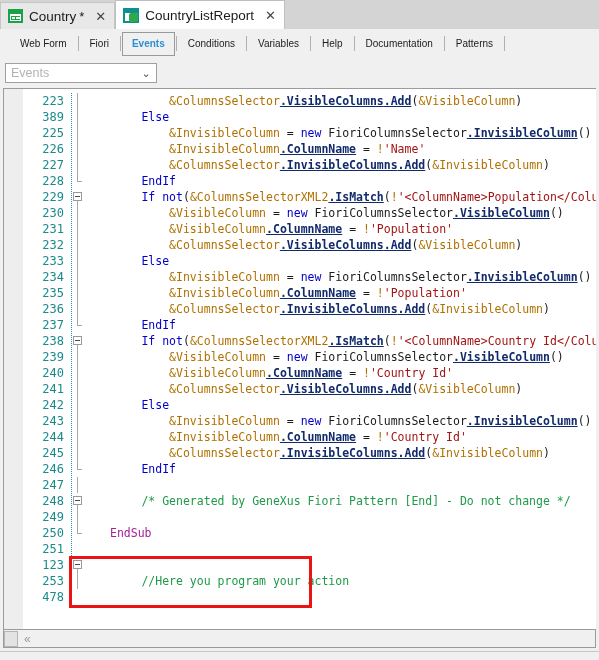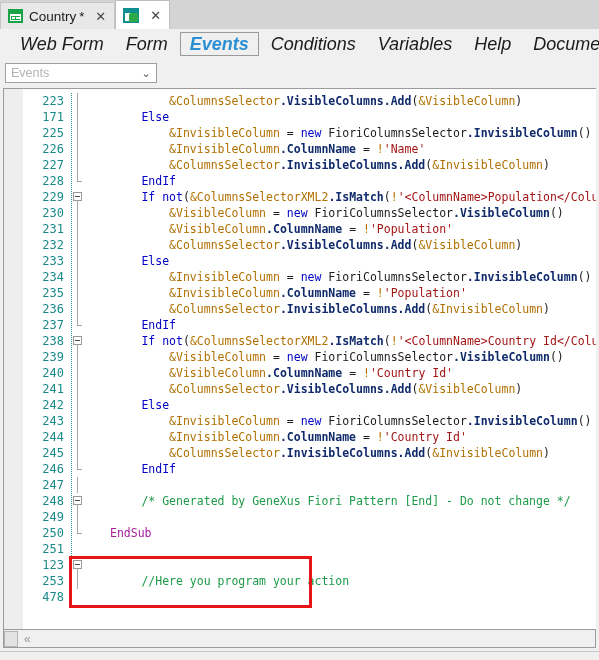--- a/index.html
+++ b/index.html
@@ -64,22 +64,22 @@
     background:#2faa4b;border-radius:2px;
   }
 
   
   .parttabs{
     position:absolute;left:0;top:29px;width:599px;height:29px;
     background:#f0f0f0;
     display:flex;align-items:center;padding-left:10px;box-sizing:border-box;
   }
   .parttab{
-    font-size:18px;color:#1b1b1b;padding:3px 9px;white-space:nowrap;
-    border:1px solid transparent;box-sizing:border-box;line-height:16px;font-style:italic;
+    font-size:10px;color:#1b1b1b;padding:3px 9px;white-space:nowrap;
+    border:1px solid transparent;box-sizing:border-box;line-height:16px;
   }
   .parttab.sel{
     color:#2b8fd4;font-weight:bold;
     border:1px solid #9a9a9a;background:#f0f0f0;
   }
   .psep{width:1px;height:15px;background:#b0b0b0;margin:0 1px;}
 
   
   .comboWrap{
     position:absolute;left:5px;top:63px;width:152px;height:20px;
@@ -134,21 +134,21 @@
   .fold .box:before{
     content:"";position:absolute;left:1px;top:3px;width:5px;height:1px;background:#4a4a4a;
   }
   .code{
     position:absolute;left:82px;top:0;white-space:pre;
   }
   
   .kw{color:#0000c8;}        
   .kwev{color:#a4219a;margin-left:24px;}      
   .var{color:#b07000;}       
-  .mem{color:#102a6b;font-weight:bold;} 
+  .mem{color:#102a6b;font-weight:bold;text-decoration:underline;} 
   .str{color:#a31515;}       
   .bang{color:#b07000;}      
   .cmt{color:#1f9a4a;margin-top:6px;}       
   .pl{color:#1b1b1b;}        
 
   .redbox{
     position:absolute;left:65px;top:467px;width:243px;height:52px;
     border:3px solid #e81416;box-sizing:border-box;pointer-events:none;
   }
 
@@ -179,28 +179,29 @@
 
   <div class="tabstrip">
     <div class="doctab">
       <span class="ico-trn"></span>
       <span class="tablabel">Country</span>
       <span class="dirty">*</span>
       <span class="closex">✕</span>
     </div>
     <div class="doctab active">
       <span class="ico-wp"></span>
+      <span class="tablabel">CountryListReport</span>
       <span class="closex">✕</span>
     </div>
   </div>
 
   <div class="parttabs" id="parttabs">
       <div class="parttab">Web Form</div>
       <div class="psep"></div>
-      <div class="parttab">Form</div>
+      <div class="parttab">Fiori</div>
       <div class="psep"></div>
       <div class="parttab sel">Events</div>
       <div class="psep"></div>
       <div class="parttab">Conditions</div>
       <div class="psep"></div>
       <div class="parttab">Variables</div>
       <div class="psep"></div>
       <div class="parttab">Help</div>
       <div class="psep"></div>
       <div class="parttab">Documentation</div>
@@ -211,21 +212,21 @@
 
   <div class="comboWrap">
     <div class="cval">Events</div>
     <div class="chev">⌄</div>
   </div>
 
   <div class="editor">
     <div class="bpmargin"></div>
     <div class="codearea" id="codearea">
         <div class="row"><span class="lnum">223</span><span class="fold"><span class="dots"></span><span class="vbar"></span></span><span class="code">&nbsp;&nbsp;&nbsp;&nbsp;&nbsp;&nbsp;&nbsp;&nbsp;&nbsp;&nbsp;&nbsp;&nbsp;<span class="var">&amp;ColumnsSelector</span><span class="mem">.VisibleColumns</span><span class="mem">.Add</span><span class="pl">(</span><span class="var">&amp;VisibleColumn</span><span class="pl">)</span></span></div>
-        <div class="row"><span class="lnum">171</span><span class="fold"><span class="dots"></span><span class="vbar"></span></span><span class="code">&nbsp;&nbsp;&nbsp;&nbsp;&nbsp;&nbsp;&nbsp;&nbsp;<span class="kw">Else</span></span></div>
+        <div class="row"><span class="lnum">389</span><span class="fold"><span class="dots"></span><span class="vbar"></span></span><span class="code">&nbsp;&nbsp;&nbsp;&nbsp;&nbsp;&nbsp;&nbsp;&nbsp;<span class="kw">Else</span></span></div>
         <div class="row"><span class="lnum">225</span><span class="fold"><span class="dots"></span><span class="vbar"></span></span><span class="code">&nbsp;&nbsp;&nbsp;&nbsp;&nbsp;&nbsp;&nbsp;&nbsp;&nbsp;&nbsp;&nbsp;&nbsp;<span class="var">&amp;InvisibleColumn</span><span class="pl">&nbsp;=&nbsp;</span><span class="kw">new</span><span class="pl">&nbsp;FioriColumnsSelector</span><span class="mem">.InvisibleColumn</span><span class="pl">()</span></span></div>
         <div class="row"><span class="lnum">226</span><span class="fold"><span class="dots"></span><span class="vbar"></span></span><span class="code">&nbsp;&nbsp;&nbsp;&nbsp;&nbsp;&nbsp;&nbsp;&nbsp;&nbsp;&nbsp;&nbsp;&nbsp;<span class="var">&amp;InvisibleColumn</span><span class="mem">.ColumnName</span><span class="pl">&nbsp;=&nbsp;</span><span class="bang">!</span><span class="str">'Name'</span></span></div>
         <div class="row"><span class="lnum">227</span><span class="fold"><span class="dots"></span><span class="vbar"></span></span><span class="code">&nbsp;&nbsp;&nbsp;&nbsp;&nbsp;&nbsp;&nbsp;&nbsp;&nbsp;&nbsp;&nbsp;&nbsp;<span class="var">&amp;ColumnsSelector</span><span class="mem">.InvisibleColumns</span><span class="mem">.Add</span><span class="pl">(</span><span class="var">&amp;InvisibleColumn</span><span class="pl">)</span></span></div>
         <div class="row"><span class="lnum">228</span><span class="fold"><span class="dots"></span><span class="vbar half-bot"></span><span class="elbow"></span></span><span class="code">&nbsp;&nbsp;&nbsp;&nbsp;&nbsp;&nbsp;&nbsp;&nbsp;<span class="kw">EndIf</span></span></div>
         <div class="row"><span class="lnum">229</span><span class="fold"><span class="dots"></span><span class="vbar half-top"></span><span class="box"></span></span><span class="code">&nbsp;&nbsp;&nbsp;&nbsp;&nbsp;&nbsp;&nbsp;&nbsp;<span class="kw">If</span><span class="pl">&nbsp;</span><span class="kw">not</span><span class="pl">(</span><span class="var">&amp;ColumnsSelectorXML2</span><span class="mem">.IsMatch</span><span class="pl">(</span><span class="bang">!</span><span class="str">'&lt;ColumnName&gt;Population&lt;/ColumnName'</span></span></div>
         <div class="row"><span class="lnum">230</span><span class="fold"><span class="dots"></span><span class="vbar"></span></span><span class="code">&nbsp;&nbsp;&nbsp;&nbsp;&nbsp;&nbsp;&nbsp;&nbsp;&nbsp;&nbsp;&nbsp;&nbsp;<span class="var">&amp;VisibleColumn</span><span class="pl">&nbsp;=&nbsp;</span><span class="kw">new</span><span class="pl">&nbsp;FioriColumnsSelector</span><span class="mem">.VisibleColumn</span><span class="pl">()</span></span></div>
         <div class="row"><span class="lnum">231</span><span class="fold"><span class="dots"></span><span class="vbar"></span></span><span class="code">&nbsp;&nbsp;&nbsp;&nbsp;&nbsp;&nbsp;&nbsp;&nbsp;&nbsp;&nbsp;&nbsp;&nbsp;<span class="var">&amp;VisibleColumn</span><span class="mem">.ColumnName</span><span class="pl">&nbsp;=&nbsp;</span><span class="bang">!</span><span class="str">'Population'</span></span></div>
         <div class="row"><span class="lnum">232</span><span class="fold"><span class="dots"></span><span class="vbar"></span></span><span class="code">&nbsp;&nbsp;&nbsp;&nbsp;&nbsp;&nbsp;&nbsp;&nbsp;&nbsp;&nbsp;&nbsp;&nbsp;<span class="var">&amp;ColumnsSelector</span><span class="mem">.VisibleColumns</span><span class="mem">.Add</span><span class="pl">(</span><span class="var">&amp;VisibleColumn</span><span class="pl">)</span></span></div>
         <div class="row"><span class="lnum">233</span><span class="fold"><span class="dots"></span><span class="vbar"></span></span><span class="code">&nbsp;&nbsp;&nbsp;&nbsp;&nbsp;&nbsp;&nbsp;&nbsp;<span class="kw">Else</span></span></div>
         <div class="row"><span class="lnum">234</span><span class="fold"><span class="dots"></span><span class="vbar"></span></span><span class="code">&nbsp;&nbsp;&nbsp;&nbsp;&nbsp;&nbsp;&nbsp;&nbsp;&nbsp;&nbsp;&nbsp;&nbsp;<span class="var">&amp;InvisibleColumn</span><span class="pl">&nbsp;=&nbsp;</span><span class="kw">new</span><span class="pl">&nbsp;FioriColumnsSelector</span><span class="mem">.InvisibleColumn</span><span class="pl">()</span></span></div>

